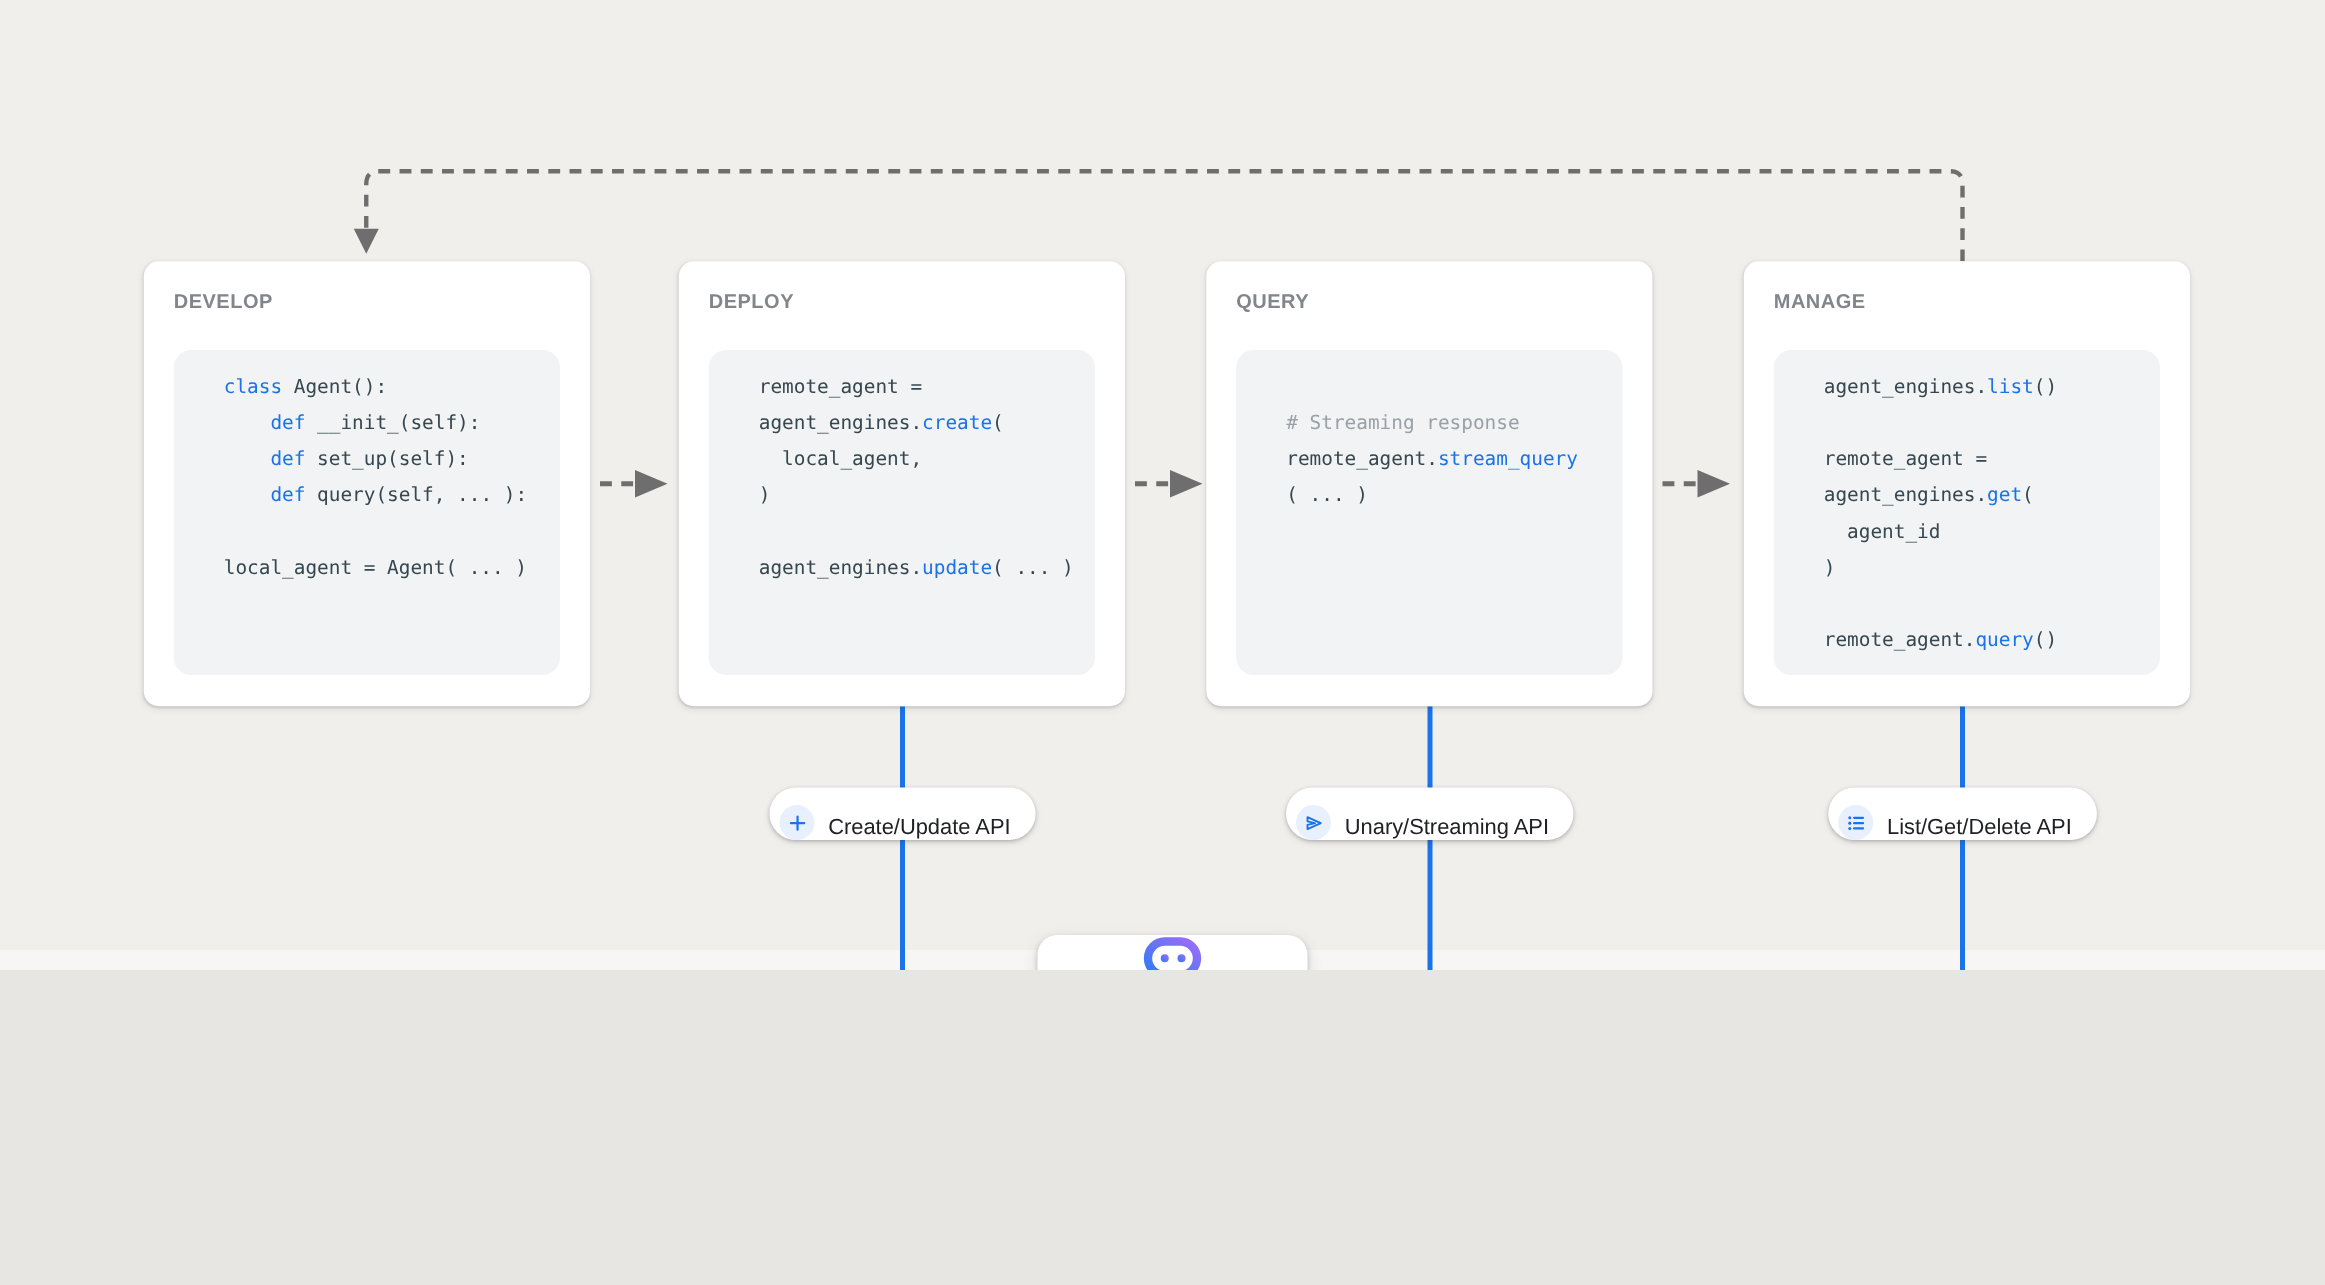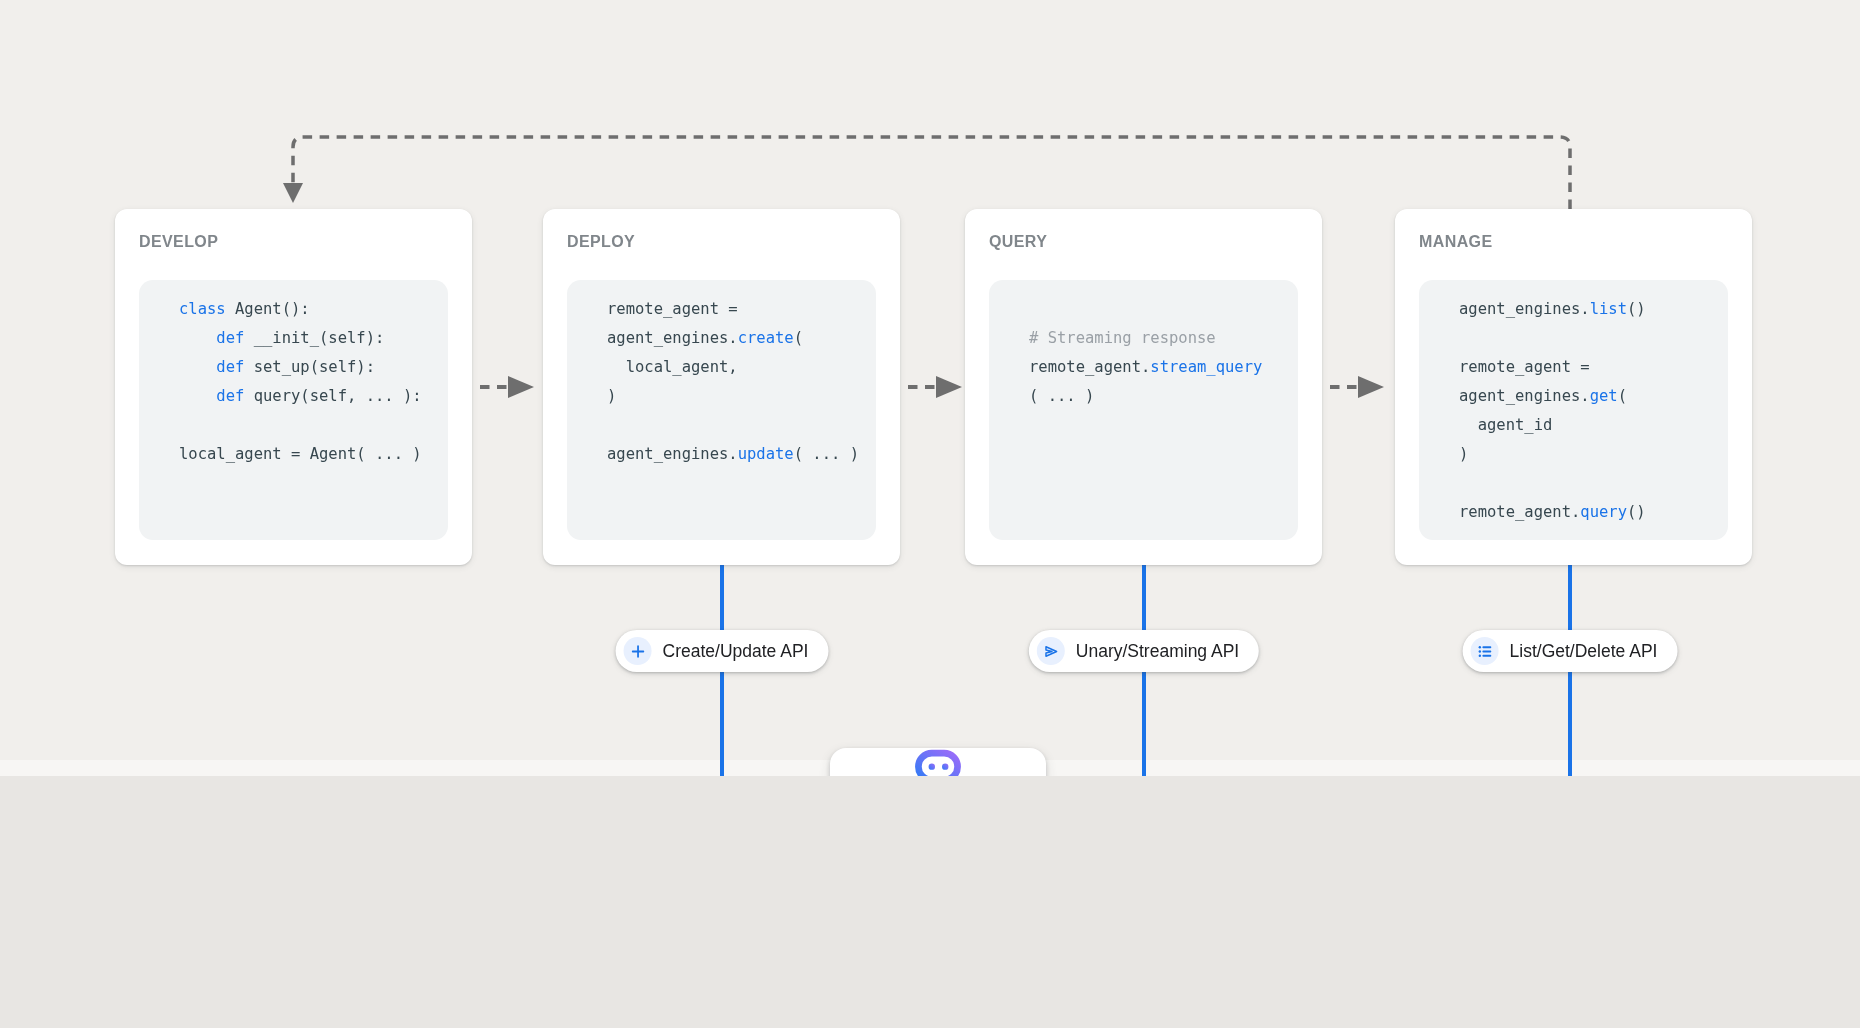--- a/index.html
+++ b/index.html
@@ -36,21 +36,21 @@
     font-size:15.5px; line-height:29px; white-space:pre;
     color:var(--code-text); font-weight:500;margin-left:20px;
   }
   .tok-pl{color:var(--code-text);}
   .tok-kw{color:var(--code-keyword);}
   .tok-fn{color:var(--code-keyword);}
   .tok-cm{color:var(--code-comment);}
   .badge{
     position:absolute; top:630px; height:42px; z-index:3;
     transform:translateX(-50%);
-    display:flex; align-items:center; gap:11px;
+    display:flex; align-items:flex-end; gap:11px;
     background:#ffffff; border-radius:22px; padding:0 20px 0 8px;
     box-shadow:0 1px 3px rgba(60,64,67,.30), 0 2px 6px rgba(60,64,67,.12);
   }
   .badge-icon{
     width:28px; height:28px; border-radius:50%;
     background:var(--badge-icon-bg);
     display:flex; align-items:center; justify-content:center; flex:0 0 auto;
   }
   .badge-label{font-size:17.5px; color:var(--badge-text); white-space:nowrap;}
   .engine-box{

